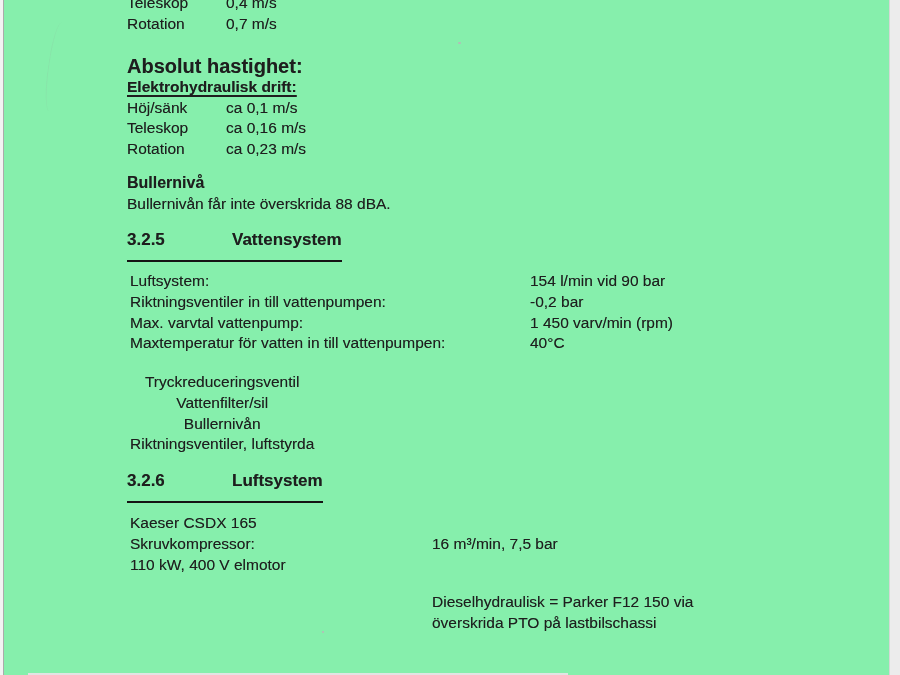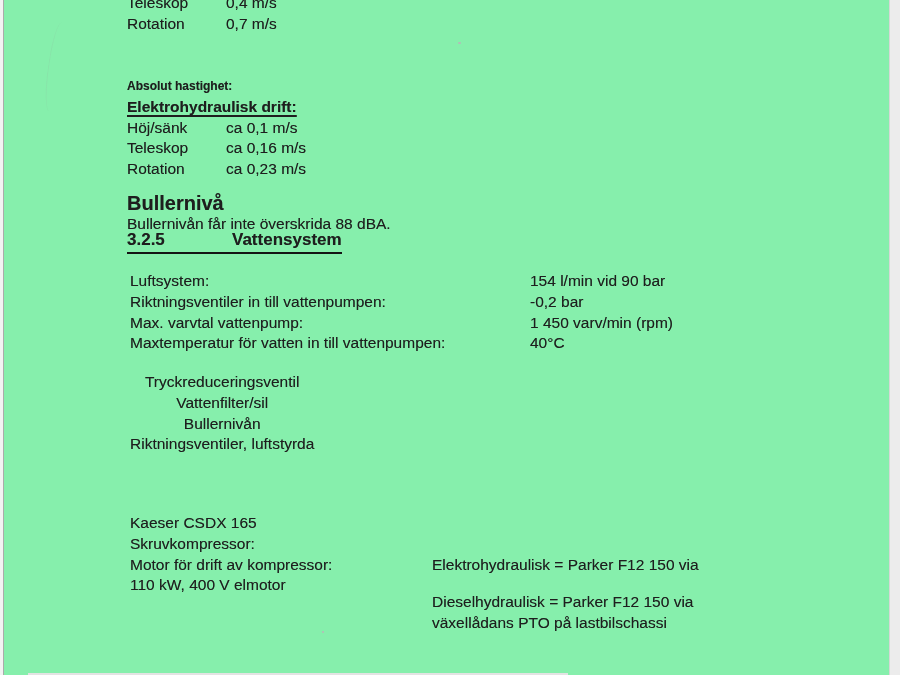--- a/index.html
+++ b/index.html
@@ -44,21 +44,21 @@
   .lab-md { display: inline-block; width: 302px; flex: 0 0 302px; }
   .lab-lg { display: inline-block; width: 400px; flex: 0 0 400px; }
 
   .bold { font-weight: bold; }
   .uline { text-decoration: underline; text-decoration-thickness: 1.5px; text-underline-offset: 3px; font-weight: bold; }
 
   .sec-head {
     display: inline-block;
     font-weight: bold; font-size: 17px;
     border-bottom: 2.5px solid #141414;
-    padding-bottom: 2px;
+    padding-bottom: 10px;
     text-shadow: 0 0 0.4px rgba(20,20,20,0.5);
   }
   .sec-num { display: inline-block; width: 105px; }
 </style>
 </head>
 <body>
 
 <div class="page">
 
   <div class="abs txt" style="left:127px; top:-7px;">
@@ -66,38 +66,38 @@
       <span class="lab-sm">Teleskop</span>
       <span>0,4 m/s</span>
     </div>
     <div class="row">
       <span class="lab-sm">Rotation</span>
       <span>0,7 m/s</span>
     </div>
   </div>
 
   <div class="abs txt" style="left:127px; top:56px;">
-    <div class="bold" style="font-size:12px;margin-top:20px;">Absolut hastighet:</div>
+    <div class="bold" style="font-size:20px;">Absolut hastighet:</div>
     <div class="uline">Elektrohydraulisk drift:</div>
     <div class="row">
       <span class="lab-sm">Höj/sänk</span>
       <span>ca 0,1 m/s</span>
     </div>
     <div class="row">
       <span class="lab-sm">Teleskop</span>
       <span>ca 0,16 m/s</span>
     </div>
     <div class="row">
       <span class="lab-sm">Rotation</span>
       <span>ca 0,23 m/s</span>
     </div>
   </div>
 
   <div class="abs txt" style="left:127px; top:173px;">
-    <div class="bold" style="font-size:20px;margin-top:20px;">Bullernivå</div>
+    <div class="bold" style="font-size:16px;">Bullernivå</div>
     <div>Bullernivån får inte överskrida 88 dBA.</div>
   </div>
 
   <div class="abs" style="left:127px; top:230px;">
     <span class="sec-head">
       <span class="sec-num">3.2.5</span><span>Vattensystem</span>
     </span>
   </div>
 
   <div class="abs txt" style="left:130px; top:271px; width:740px;">
@@ -119,42 +119,44 @@
     </div>
   </div>
 
   <div class="abs txt" style="left:130px; top:372px;text-align:center;">
     <div>Tryckreduceringsventil</div>
     <div>Vattenfilter/sil</div>
     <div>Bullernivån</div>
     <div>Riktningsventiler, luftstyrda</div>
   </div>
 
+  <div class="abs" style="left:127px; top:471px;">
+    <span class="sec-head">
+      <span class="sec-num">3.2.6</span><span>Luftsystem</span>
+    </span>
+  </div>
 
   <div class="abs txt" style="left:130px; top:513px; width:760px;">
     <div class="row">
       <span class="lab-md">Kaeser CSDX 165</span>
       <span></span>
     </div>
     <div class="row">
       <span class="lab-md">Skruvkompressor:</span>
-    </div>
-    <div class="row">
-      <span class="lab-md">Motor för drift av kompressor:</span>
-      <span>Elektrohydraulisk = Parker F12 150 via</span>
+      <span>16 m³/min, 7,5 bar</span>
     </div>
     <div class="row">
       <span class="lab-md">110 kW, 400 V elmotor</span>
       <span></span>
     </div>
   </div>
 
   <div class="abs txt" style="left:432px; top:592px;">
     <div>Dieselhydraulisk = Parker F12 150 via</div>
-    <div>växellådans PTO på lastbilschassi</div>
+    <div>överskrida PTO på lastbilschassi</div>
   </div>
 
   <div class="smudge"></div>
   <div class="speck speck-1"></div>
   <div class="speck speck-2"></div>
   <div class="edge-left"></div>
   <div class="edge-right"></div>
   <div class="edge-bottom"></div>
 </div>
 

